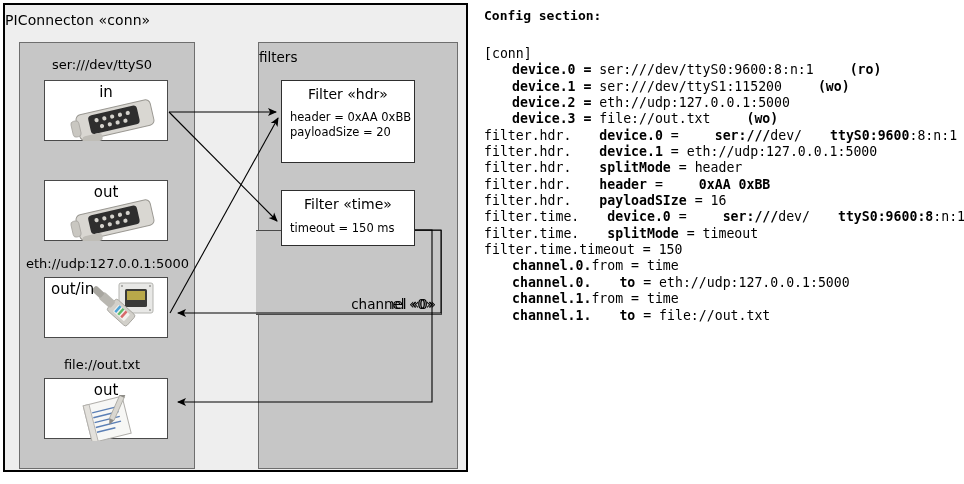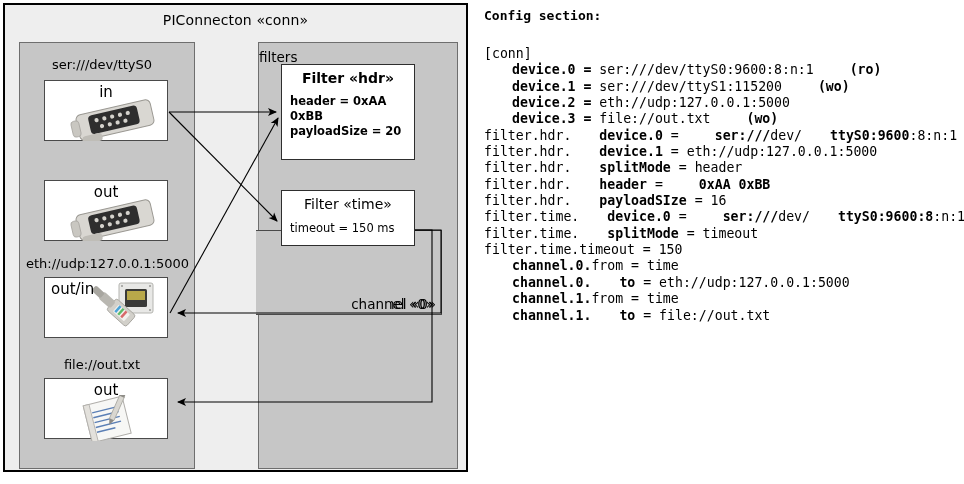--- a/index.html
+++ b/index.html
@@ -5,21 +5,21 @@
   html,body{margin:0;padding:0;background:#ffffff;}
   body{width:964px;height:484px;font-family:"DejaVu Sans",sans-serif;overflow:hidden;}
   #root{position:relative;width:964px;height:484px;}
 
   
   .outer-box{
     position:absolute;left:3px;top:3px;width:465px;height:469px;
     background:#eeeeee;border:2px solid #000000;box-sizing:border-box;
   }
   .outer-title{
-    position:absolute;left:0;top:7px;width:100%;text-align:center;
+    position:absolute;left:0;top:7px;width:100%;
     font-size:14px;color:#000;letter-spacing:.1px;
   }
 
   
   .group-box{
     position:absolute;background:#c6c6c6;
     border:1px solid #6e6e6e;box-sizing:border-box;
   }
   .devices-group{left:14px;top:37px;width:176px;height:427px;}
   .filters-group{left:253px;top:37px;width:200px;height:427px;}
@@ -189,21 +189,21 @@
         <rect x="14" y="4" width="6" height="38" fill="#e3e1dc" stroke="#b0aeaa" stroke-width="0.8"></rect>
         <g transform="rotate(38 46 20)">
           <rect x="40" y="2" width="5" height="26" fill="#d9d7d1" stroke="#a9a7a1" stroke-width="0.8"></rect>
           <polygon points="40,28 45,28 42.5,34" fill="#8a8884"></polygon>
           <rect x="40" y="-2" width="5" height="5" fill="#8f8d88"></rect>
         </g>
       </g>
     </svg>
   </div>
 
-  <div class="filter-card" style="left:281px;top:64px;width:134px;height:96px;font-weight:bold;">
+  <div class="filter-card" style="left:281px;top:80px;width:134px;height:83px;">
     <div class="filter-title">Filter «hdr»</div>
     <div class="filter-props">
       <div>header = 0xAA 0xBB</div>
       <div>payloadSize = 20</div>
     </div>
   </div>
 
   <div class="channel-box" style="left:390px;top:230px;width:52px;height:85px;">
     <div class="channel-label" style="right:5px;bottom:2px;">channel «0»</div>
   </div>

